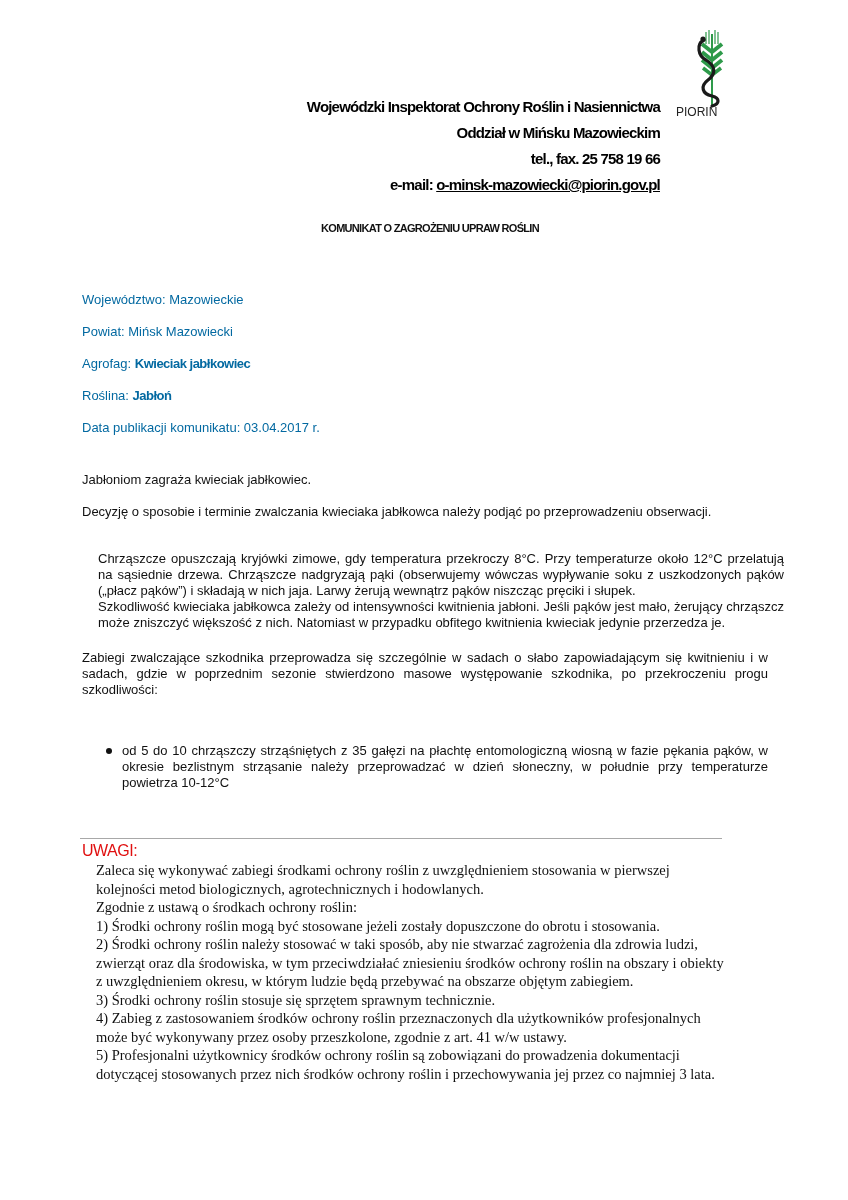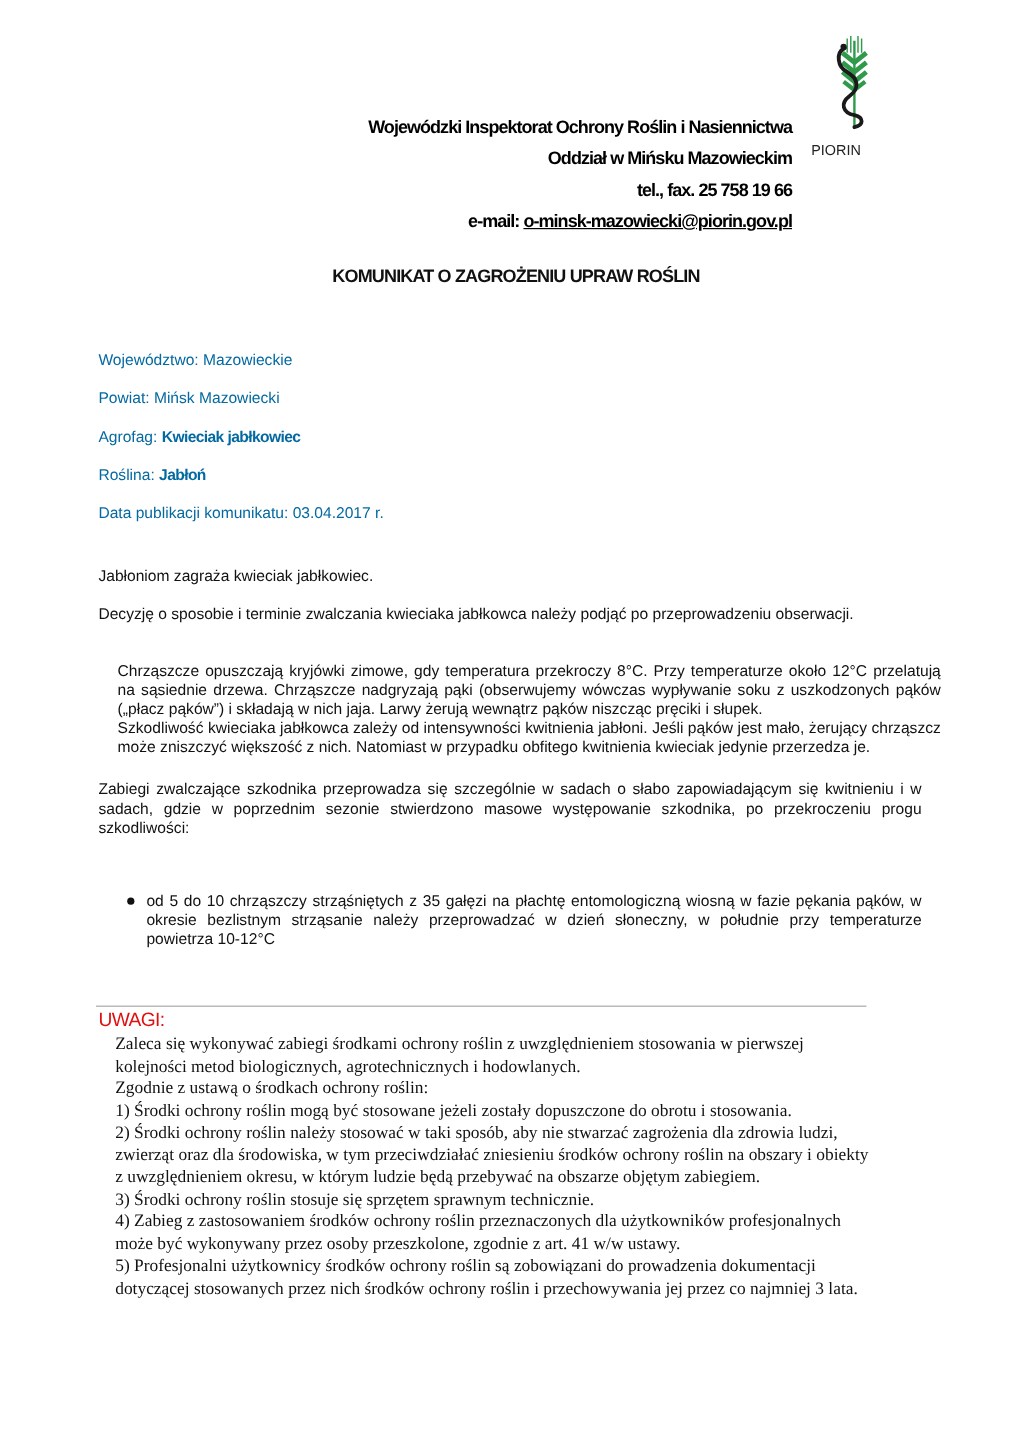--- a/index.html
+++ b/index.html
@@ -5,25 +5,25 @@
   html, body { margin: 0; padding: 0; background: #ffffff; }
   body { width: 848px; height: 1200px; position: relative; overflow: hidden; color: #111; }
 
   .header { position: absolute; left: 200px; top: 58px; width: 460px; text-align: right;
             font-family: "Liberation Sans", sans-serif; font-weight: bold; font-size: 15px;
             letter-spacing: -0.8px; color: #000; margin-top: 36px; }
   .header div { height: 26px; line-height: 26px; }
   .header .email-link { text-decoration: underline; color: #000; }
 
   .logo { position: absolute; left: 676px; top: 30px; width: 70px; height: 100px; }
-  .logo-text { position: absolute; left: 0; top: 88px; width: 70px; text-align: left;
+  .logo-text { position: absolute; left: 0; top: 75px; width: 70px; text-align: left;
                font-family: "Liberation Sans", sans-serif; font-size: 12px; color: #222; letter-spacing: 0px; }
 
   .doc-title { position: absolute; left: 200px; top: 222px; width: 460px; text-align: center;
-               font-family: "Liberation Sans", sans-serif; font-weight: bold; font-size: 15px;
+               font-family: "Liberation Sans", sans-serif; font-weight: bold; font-size: 11px;
                letter-spacing: -0.7px; }
 
   .meta { position: absolute; left: 82px; top: 290px; font-family: "Liberation Sans", sans-serif;
           font-size: 13px; color: #0369a1; }
   .meta .row { height: 32px; line-height: 20px; }
   .meta b { letter-spacing: -0.5px; }
 
   .body { position: absolute; left: 82px; width: 686px; font-family: "Liberation Sans", sans-serif;
           font-size: 13px; line-height: 16px; color: #111; text-align: justify; }
   .p1 { top: 472px; }

